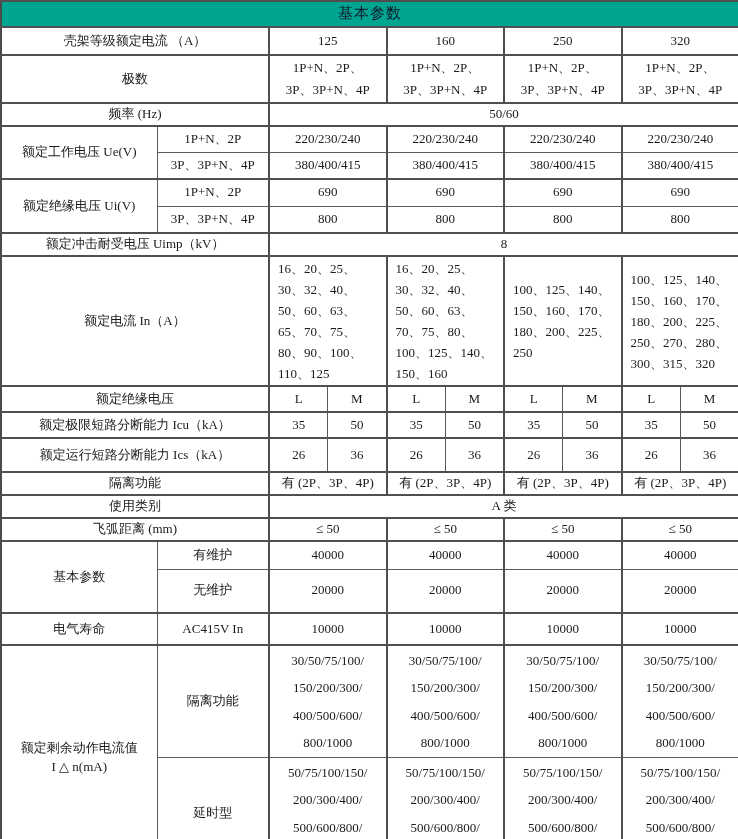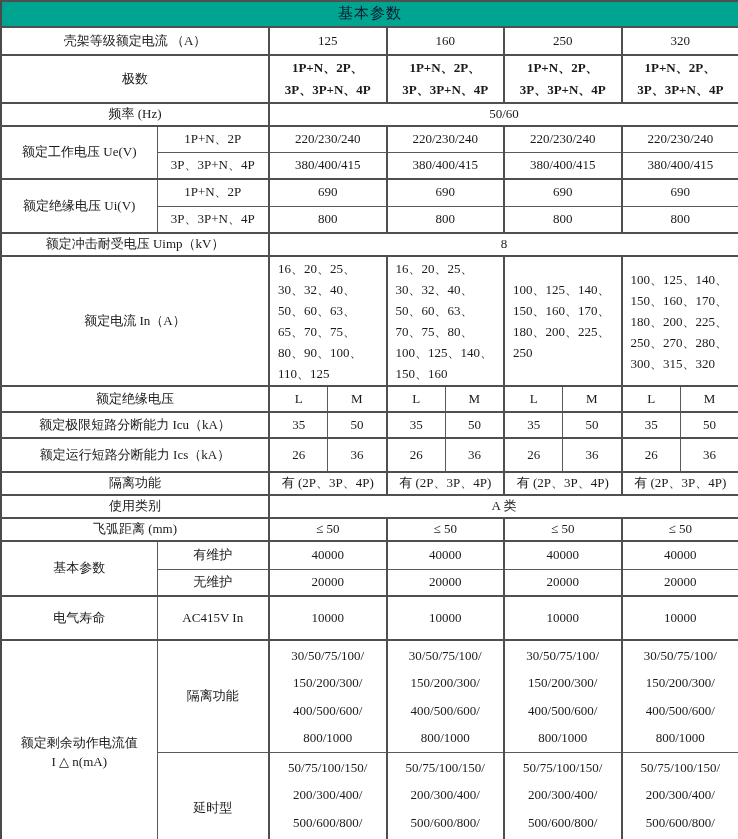--- a/index.html
+++ b/index.html
@@ -27,21 +27,21 @@
   tr.title-row td{
     background:#00a591;
     color:#0f172a;
     font-size:15px;
     letter-spacing:1px;
     border:none;
   }
   td.lbl{font-size:13px;text-align:center;}
   td.left{text-align:left;padding-left:8px;line-height:1.62;}
   td.tall{line-height:2.1;}
-  td.poles{line-height:1.7;font-weight:bold;}
+  td.poles{line-height:1.7;}
 </style>
 </head>
 <body>
 
 <div class="page">
   <div class="table-wrap">
     <table class="spec">
       <colgroup>
         <col style="width:156px">
           <col style="width:112px">
@@ -205,29 +205,29 @@
       </tr>
 
       <tr style="height:28px">
         <td class="lbl" rowspan="2">基本参数</td>
         <td>有维护</td>
         <td class="cmaj" colspan="2">40000</td>
         <td class="cmaj" colspan="2">40000</td>
         <td class="cmaj" colspan="2">40000</td>
         <td class="cmaj" colspan="2">40000</td>
       </tr>
-      <tr class="thin" style="height:27px">
+      <tr class="thin" style="height:44px">
         <td>无维护</td>
         <td class="cmaj" colspan="2">20000</td>
         <td class="cmaj" colspan="2">20000</td>
         <td class="cmaj" colspan="2">20000</td>
         <td class="cmaj" colspan="2">20000</td>
       </tr>
 
-      <tr style="height:44px">
+      <tr style="height:32px">
         <td class="lbl">电气寿命</td>
         <td>AC415V In</td>
         <td class="cmaj" colspan="2">10000</td>
         <td class="cmaj" colspan="2">10000</td>
         <td class="cmaj" colspan="2">10000</td>
         <td class="cmaj" colspan="2">10000</td>
       </tr>
 
       <tr style="height:112px">
         <td class="lbl" rowspan="2">额定剩余动作电流值

